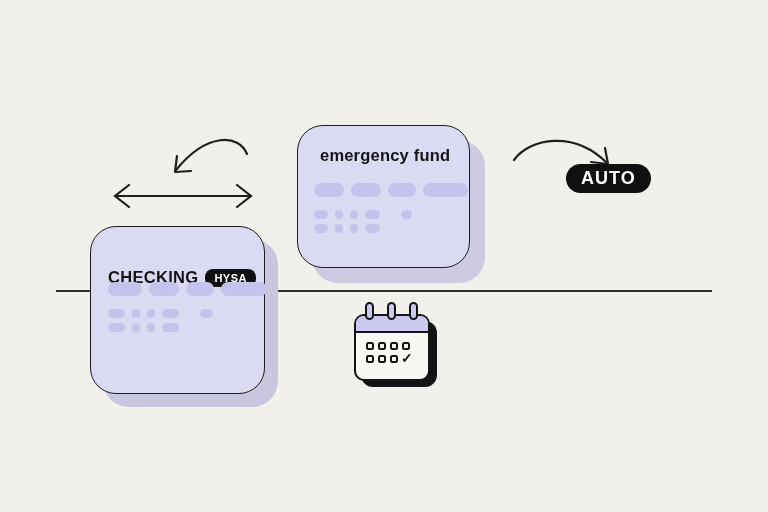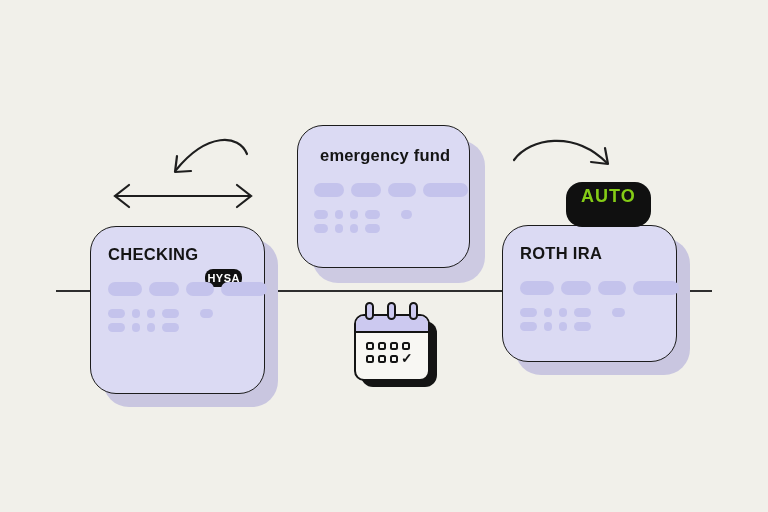--- a/index.html
+++ b/index.html
@@ -24,47 +24,47 @@
     box-sizing:border-box;
   }
   .card-shadow-a{ box-shadow:13px 13px 0 0 #c9c6e0; }
   .card-shadow-b{ box-shadow:15px 15px 0 0 #cdcae2; }
   .card-checking{ left:90px; top:226px; width:175px; height:168px; }
   .card-emergency{ left:297px; top:125px; width:173px; height:143px; }
   .card-roth{ left:502px; top:225px; width:175px; height:137px; }
 
   .card-titlerow{
     position:absolute;left:17px;top:18px;right:16px;
-    display:flex;align-items:flex-start;gap:7px;
+    display:flex;align-items:flex-end;gap:7px;
   }
   .card-title{
     font-size:16.5px;font-weight:700;color:#141414;letter-spacing:.3px;
     white-space:nowrap;
   }
   .card-title.lower{ font-weight:700; letter-spacing:.2px; }
   .mini-badge{
     background:#101010;color:#fff;
     font-size:11px;font-weight:700;letter-spacing:.5px;
-    padding:4px 2px 3px;border-radius:8px;line-height:1;margin-top:24px;
+    padding:4px 9px 3px;border-radius:8px;line-height:1;margin-top:24px;
   }
   
   .pills{ position:absolute;left:17px;top:55px; }
   .prow{ display:flex;align-items:center;gap:7px; }
   .prow + .prow{ margin-top:5px; }
   .prow.r1{ margin-bottom:13px; }
   .pill{ background:#c4c3ec;border-radius:8px;height:14px; }
   .pill.s{ height:9px;border-radius:5px; }
   .gap18{ margin-left:14px; }
 
   
   .auto-badge{
-    position:absolute;left:566px;top:182px;z-index:3;
-    background:#101010;color:#84cc16;
+    position:absolute;left:566px;top:164px;z-index:3;
+    background:#101010;color:#ffffff;
     font-size:18px;font-weight:700;letter-spacing:1px;
-    padding:5px 15px 22px;border-radius:16px;line-height:1;
+    padding:5px 15px 6px;border-radius:16px;line-height:1;
   }
   
   .arrow-svg{ position:absolute;z-index:3; }
   .arr-double{ left:106px; top:180px; }
   .arr-curl{ left:163px; top:130px; }
   .arr-curve{ left:506px; top:128px; }
 
   
   .calendar{ position:absolute;left:353px;top:302px;width:92px;height:92px;z-index:3; }
   .cal-shadow{
@@ -166,46 +166,20 @@
       </div>
       <div class="prow">
         <div class="pill s" style="width:14px"></div>
           <div class="pill s" style="width:8px"></div>
         <div class="pill s" style="width:8px"></div>
           <div class="pill s" style="width:15px"></div>
       </div>
     </div>
   </div>
 
-  <div class="card card-shadow-a card-roth">
-    <div class="card-titlerow">
-      <span class="card-title">ROTH IRA</span>
-    </div>
-    <div class="pills">
-      <div class="prow r1">
-        <div class="pill" style="width:34px"></div>
-          <div class="pill" style="width:30px"></div>
-        <div class="pill" style="width:28px"></div>
-          <div class="pill" style="width:46px"></div>
-      </div>
-      <div class="prow">
-        <div class="pill s" style="width:17px"></div>
-          <div class="pill s" style="width:8px"></div>
-        <div class="pill s" style="width:8px"></div>
-          <div class="pill s" style="width:17px"></div>
-        <div class="pill s gap18" style="width:13px"></div>
-      </div>
-      <div class="prow">
-        <div class="pill s" style="width:17px"></div>
-          <div class="pill s" style="width:8px"></div>
-        <div class="pill s" style="width:8px"></div>
-          <div class="pill s" style="width:17px"></div>
-      </div>
-    </div>
-  </div>
 
   <div class="auto-badge">AUTO</div>
 
   <div class="calendar">
     <div class="cal-shadow"></div>
     <div class="cal-body">
       <div class="cal-header"></div>
       <div class="cal-grid">
         <div class="cal-row">
           <div class="cal-cell"></div>

